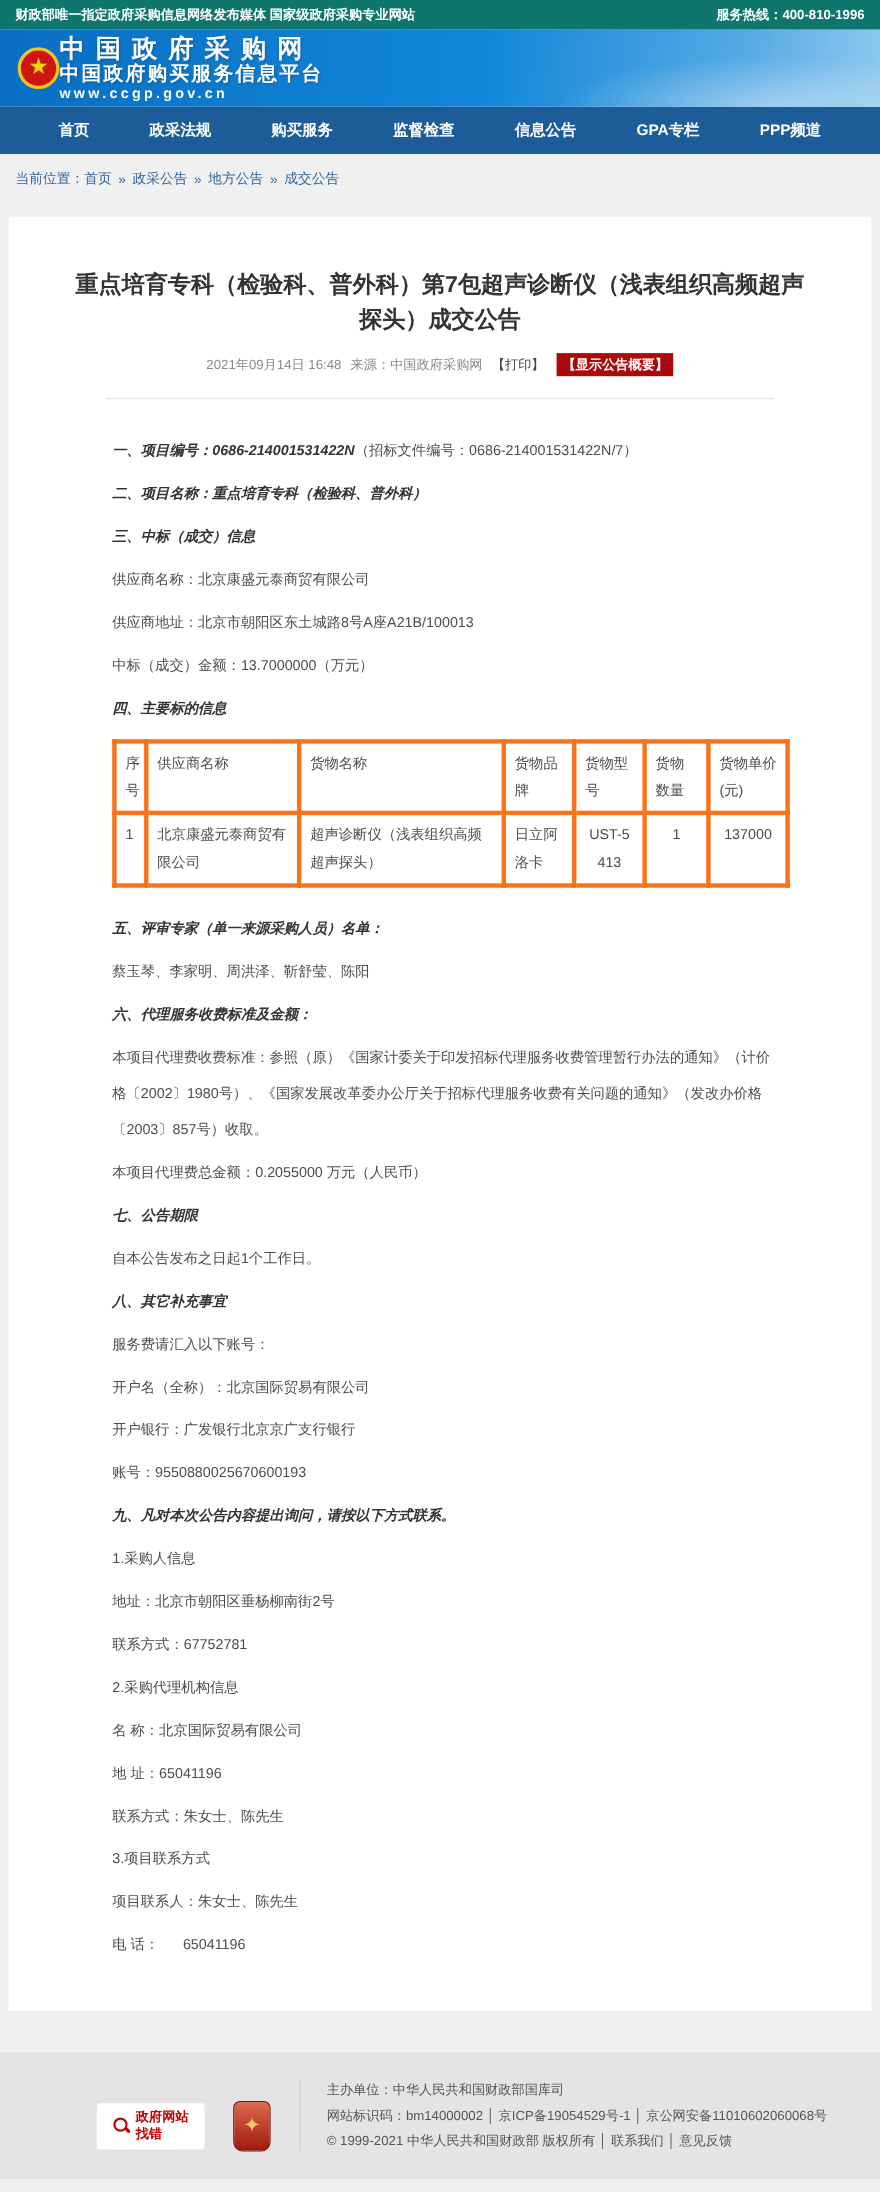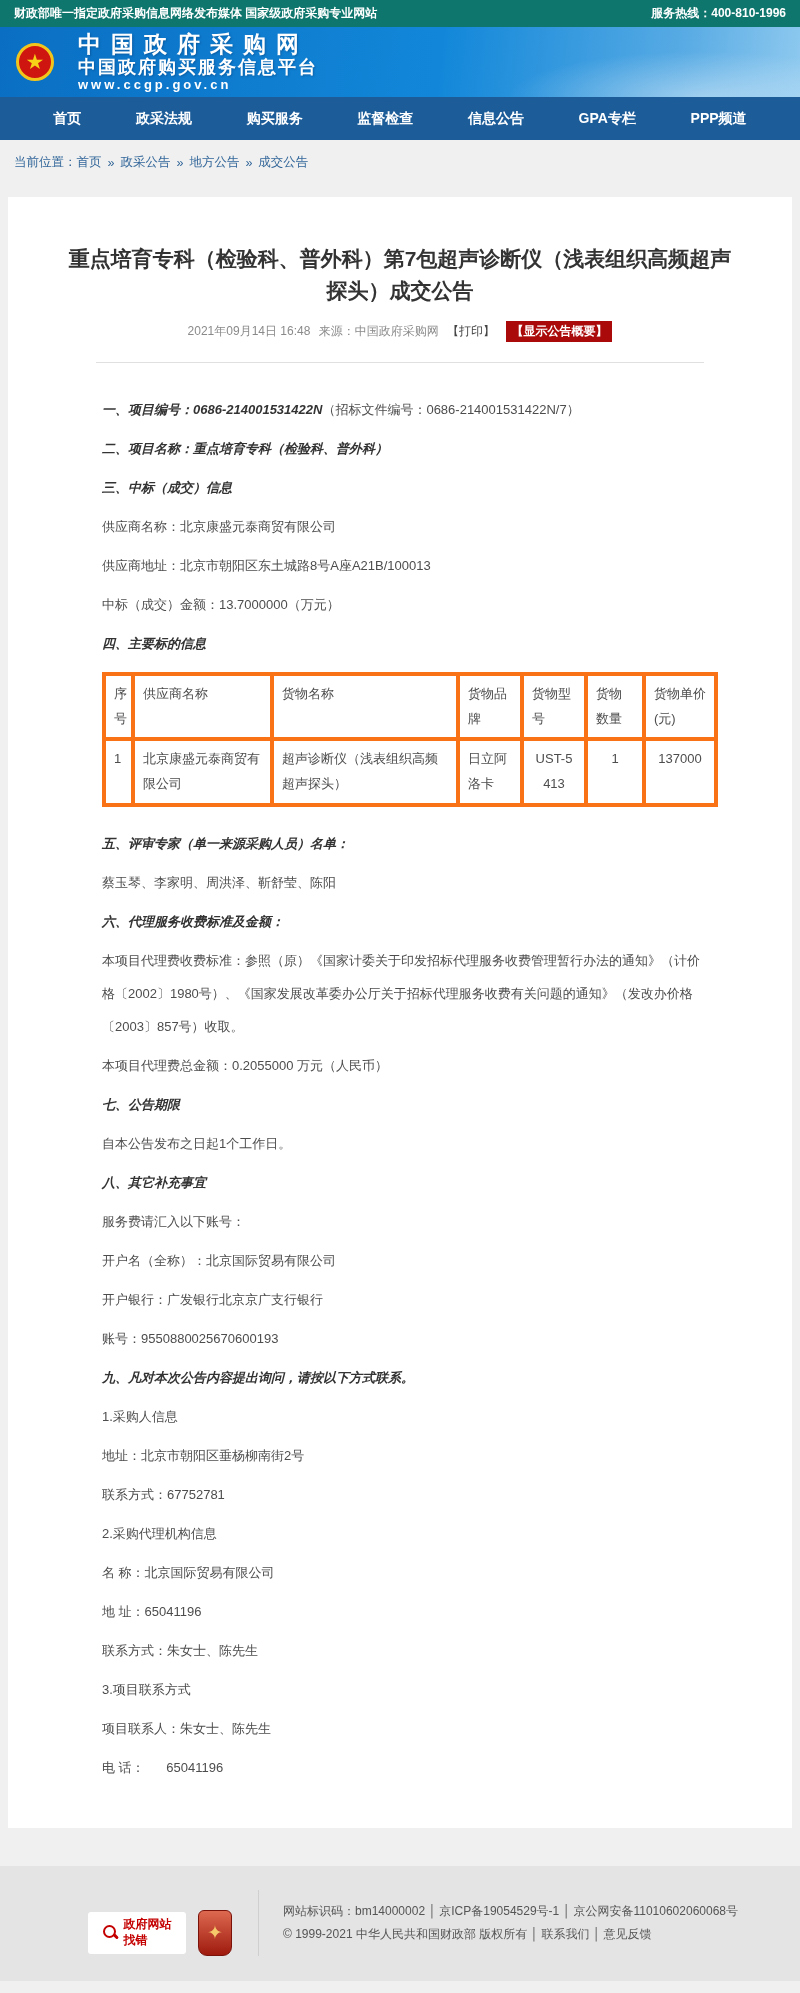--- a/index.html
+++ b/index.html
@@ -32,21 +32,21 @@
   }
   .home-link { display:flex; align-items:center; cursor:pointer; }
   .emblem {
     width:38px; height:38px; border-radius:50%; flex:none;
     background:#ce1510; border:3px solid #f2c51c; position:relative;
   }
   .emblem .star-big {
     position:absolute; left:50%; top:47%; transform:translate(-50%,-50%);
     color:#f7d117; font-size:21px; line-height:1;
   }
-  .banner-text { margin-left:24px; color:#fff; }
+  .banner-text { margin-left:0; color:#fff; }
   .site-name {
     font-size:23px; font-weight:bold; letter-spacing:10px; line-height:1.1;
     text-shadow:1px 1px 2px rgba(0,40,90,.35); white-space:nowrap;
   }
   .site-sub {
     font-size:18px; font-weight:bold; letter-spacing:2px; line-height:1.15;
     text-shadow:1px 1px 2px rgba(0,40,90,.35); white-space:nowrap;
   }
   .site-url { font-size:13px; font-weight:bold; letter-spacing:3px; }
 
@@ -93,21 +93,21 @@
     border:4px solid #f97316; padding:6px 8px; vertical-align:top;
     font-weight:normal; text-align:left; line-height:1.9; word-break:break-all;
   }
   table.goods td.center { text-align:center; }
 
   
   .footer {
     height:115px; background:#e4e4e5;
     display:flex; align-items:center; padding:0 14px 0 88px;
   }
-  .badges { display:flex; align-items:center; gap:12px;margin-top:19px; }
+  .badges { display:flex; align-items:center; gap:26px;margin-top:19px; }
   .badge-finderr {
     width:98px; height:42px; background:#fff; border-radius:3px;
     display:flex; align-items:center; justify-content:center; gap:6px; cursor:pointer;
   }
   .mag { width:15px; height:15px; position:relative; flex:none; }
   .mag::before {
     content:""; position:absolute; left:0; top:0; width:9px; height:9px;
     border:2.5px solid #c40000; border-radius:50%;
   }
   .mag::after {
@@ -254,20 +254,21 @@
         <span>政府网站</span><br>
         <span>找错</span>
       </span>
     </div>
     <div class="badge-shield">
       <span>✦</span>
     </div>
   </div>
   <div class="footer-vr"></div>
   <div class="footer-text">
+    <div>主办单位：中华人民共和国财政部国库司</div>
     <div>网站标识码：bm14000002 │ 京ICP备19054529号-1 │ 京公网安备11010602060068号</div>
     <div>
       <span>© 1999-2021 中华人民共和国财政部 版权所有</span>
       <span>│</span>
       <span class="footer-link">联系我们</span>
       <span>│</span>
       <span class="footer-link">意见反馈</span>
     </div>
   </div>
 </div>

